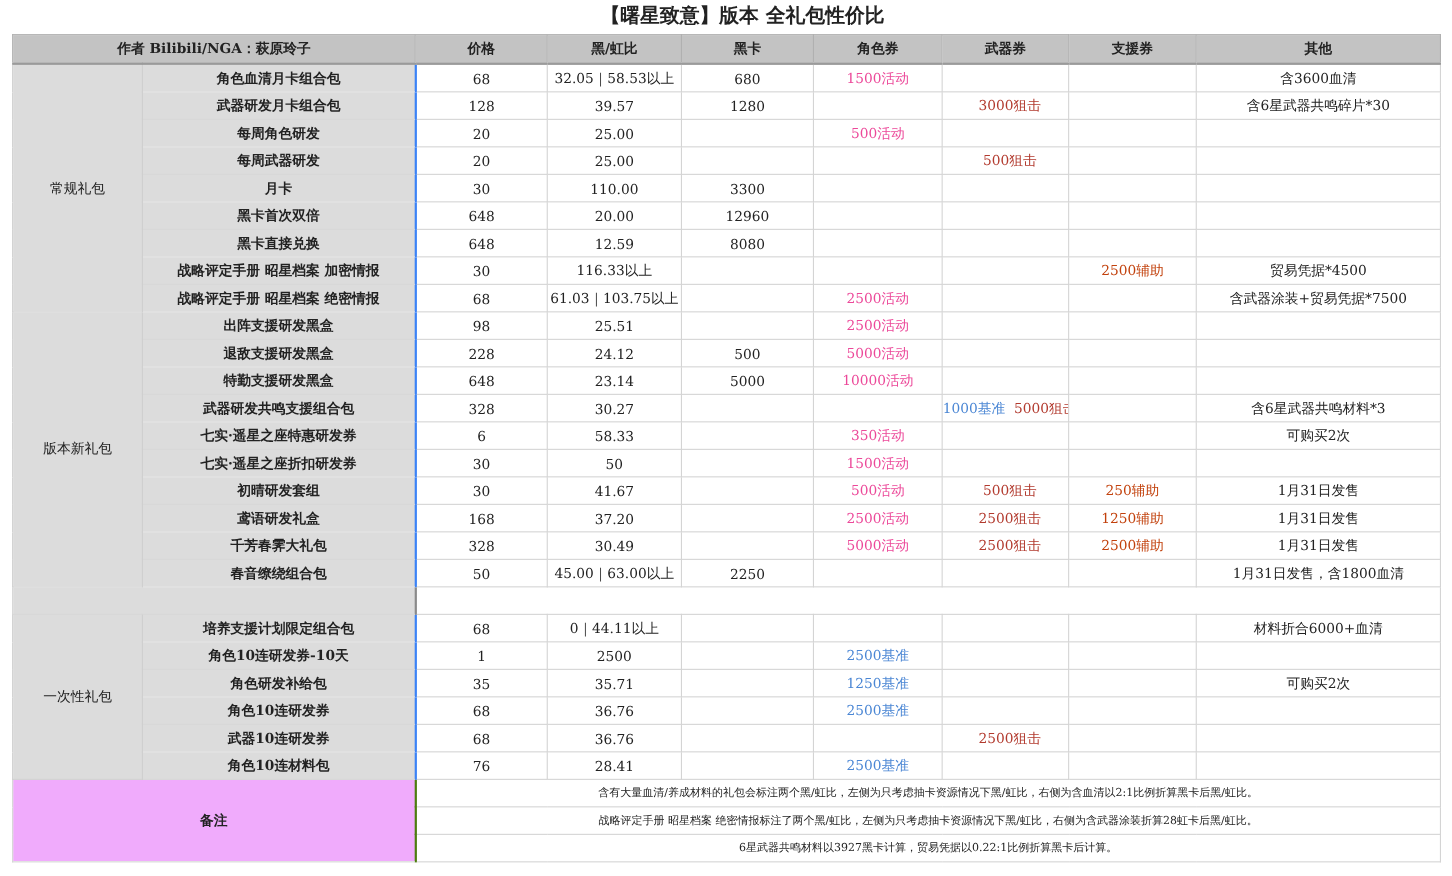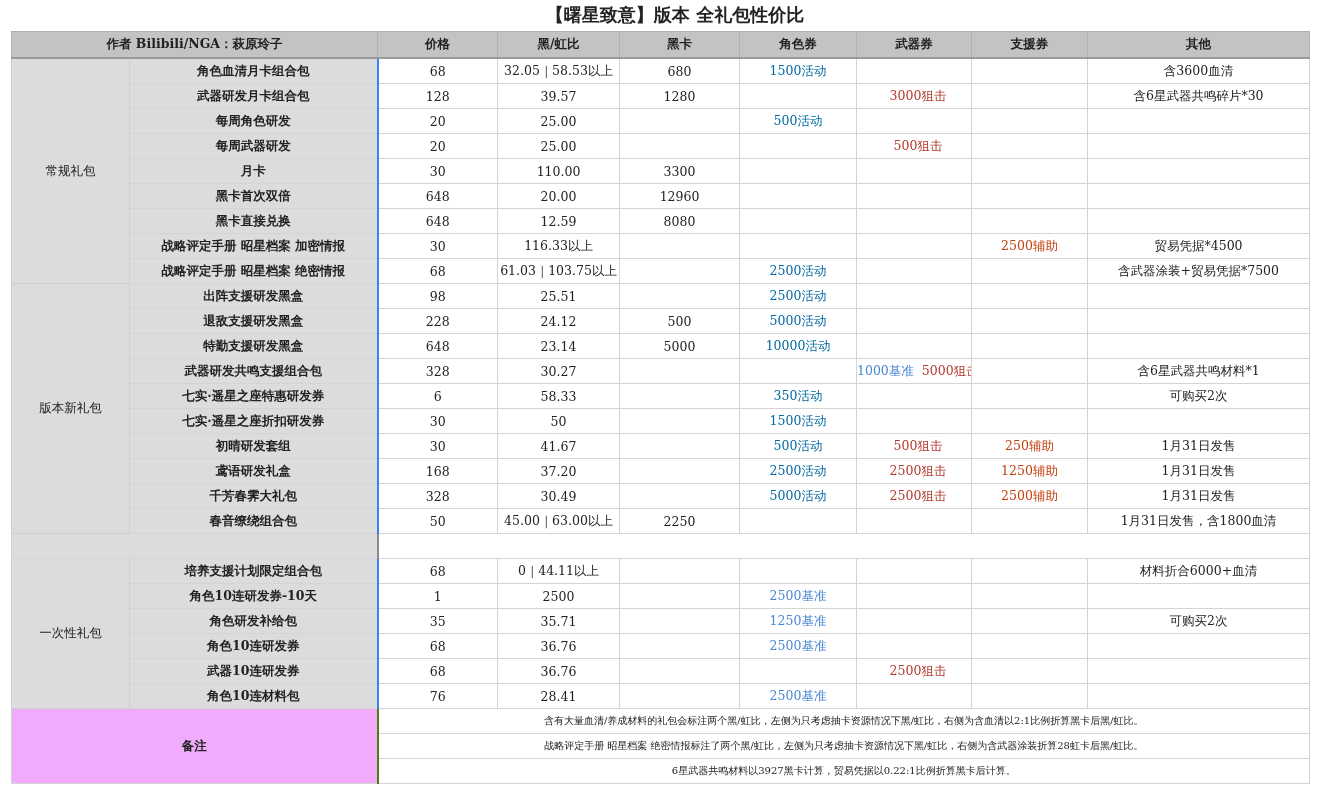--- a/index.html
+++ b/index.html
@@ -11,21 +11,21 @@
           width: 1298px; font-size: 12.5px; }
   td, th { text-align: center; vertical-align: middle; padding: 0; height: 24px;
            border: 1px solid #d4d4d4; white-space: nowrap; overflow: hidden; }
   thead th { background: #c3c3c3; font-weight: bold; height: 25px; border-color: #b0b0b0;
              border-bottom: 2px solid #9a9a9a; text-align: center; }
   .grp { background: #dcdcdc; font-weight: normal; border-color: #cfcfcf; }
   .name { background: #dcdcdc; font-weight: bold; border-left: 1px solid #c8c8c8;
           border-right: 2px solid #3b82f6; }
   .spacer-left { background: #dcdcdc; border-right: 2px solid #8a8a8a; }
   .val { background: #ffffff; }
-  .c-act { color: #0369a1; text-align: center; }
+  .c-act { color: #ec4899; text-align: center; }
   .c-snipe { color: #b23a2e; padding-left: 8px; }
   .c-sup { color: #c2410c; }
   .c-base { color: #4a86d4; }
   .notes-left { background: #f0abfc; font-weight: bold; border-right: 2px solid #4d7c0f; }
   .note { background: #ffffff; font-size: 10px; margin-top: 18px; }
 </style>
 </head>
 <body>
 
 <div class="title">【曙星致意】版本 全礼包性价比</div>
@@ -178,21 +178,21 @@
         <td class="val"></td>
       </tr>
       <tr>
         <td class="name">武器研发共鸣支援组合包</td>
         <td class="val">328</td>
         <td class="val">30.27</td>
         <td class="val"></td>
         <td class="val "></td>
         <td class="val"><span class="c-base">1000基准</span><span class="c-snipe">5000狙击</span></td>
         <td class="val "></td>
-        <td class="val">含6星武器共鸣材料*1</td>
+        <td class="val">含6星武器共鸣材料*3</td>
       </tr>
       <tr>
         <td class="name">七实·遥星之座特惠研发券</td>
         <td class="val">6</td>
         <td class="val">58.33</td>
         <td class="val"></td>
         <td class="val c-act">350活动</td>
         <td class="val "></td>
         <td class="val "></td>
         <td class="val">可购买2次</td>

